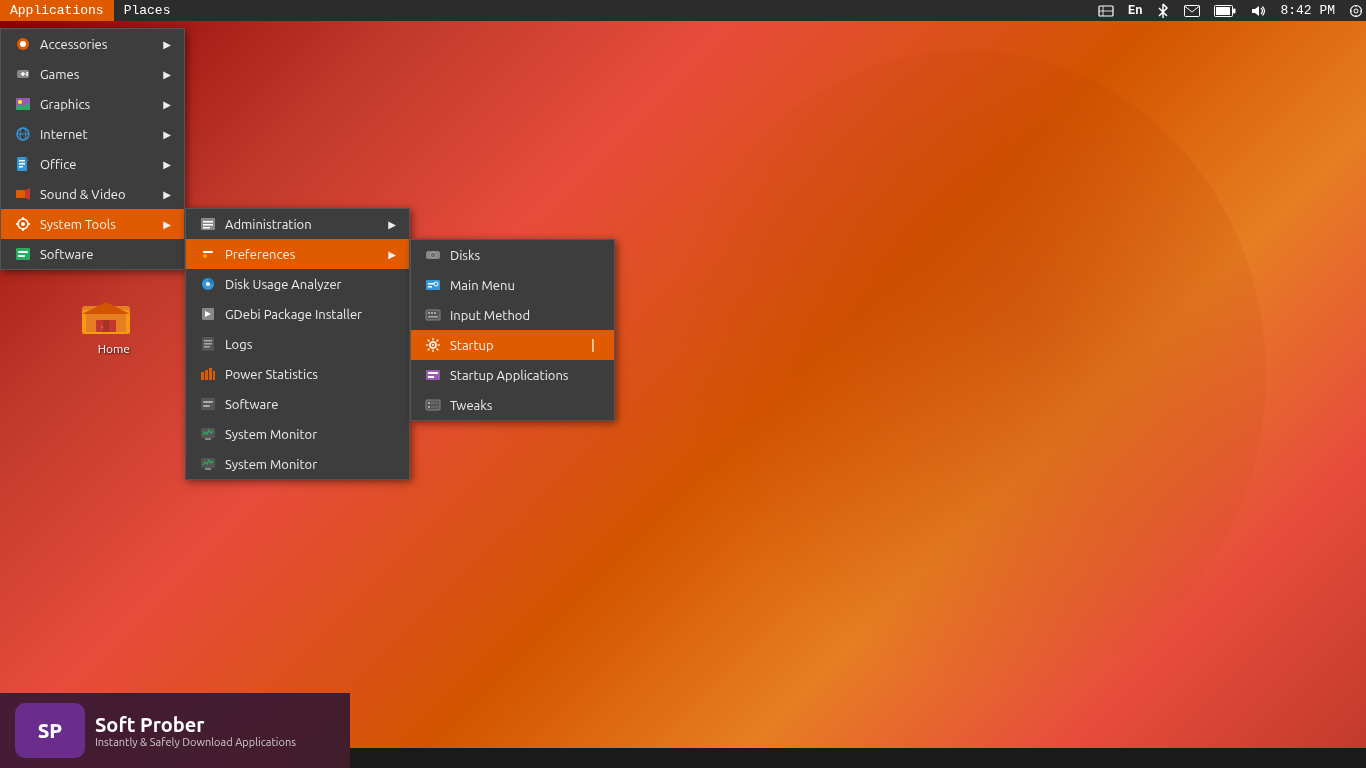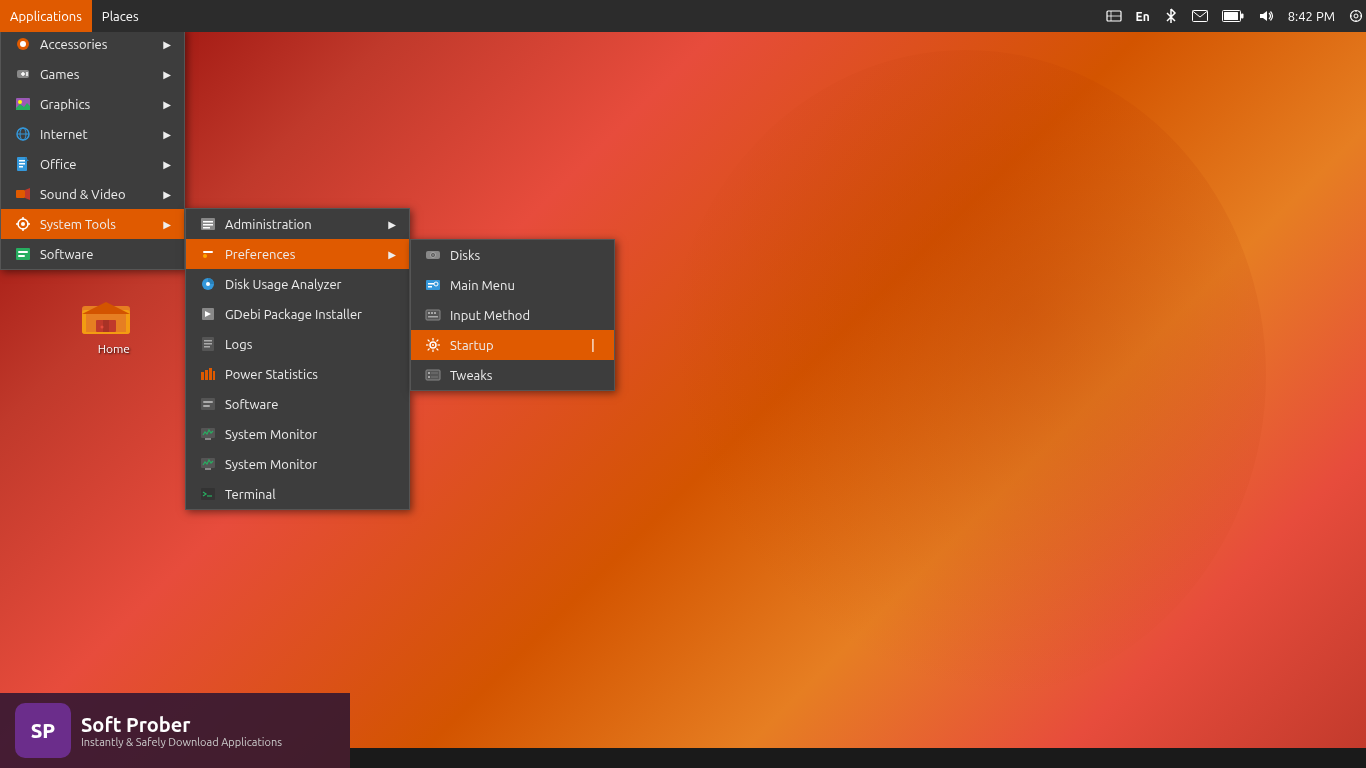--- a/index.html
+++ b/index.html
@@ -32,25 +32,26 @@
       background: radial-gradient(ellipse at 60% 40%, rgba(180,50,0,0.3) 0%, transparent 70%);
       border-radius: 50% 50% 50% 50%;
     }
 
     
     .topbar {
       position: absolute;
       top: 0;
       left: 0;
       width: 100%;
-      height: 32px;
+      height: 21px;
       background: #2c2c2c;
       display: flex;
       align-items: center;
       z-index: 1000;
+      font-family: Liberation Mono, monospace;
     }
 
     .topbar-left {
       display: flex;
       align-items: center;
       height: 100%;
     }
 
     .topbar-menu-item {
       padding: 0 10px;
@@ -188,21 +189,21 @@
       height: 75px;
       background: rgba(40, 20, 50, 0.85);
       display: flex;
       align-items: center;
       gap: 10px;
       padding: 10px 15px;
       z-index: 500;
     }
 
     .watermark-logo {
-      width: 56px;
+      width: 70px;
       height: 55px;
       background: #6B2D8B;
       border-radius: 10px;
       display: flex;
       align-items: center;
       justify-content: center;
       flex-shrink: 0;
       font-size: 18px;
       font-weight: bold;
       color: white;
@@ -510,30 +511,20 @@
       <span class="menu-icon">
         <svg width="16" height="16" viewBox="0 0 16 16">
             <rect x="1" y="2" width="14" height="10" rx="1" fill="#555"></rect>
             <polyline points="3,9 5,6 7,8 9,4 11,7 13,5" stroke="#27ae60" stroke-width="1.2" fill="none"></polyline>
             <rect x="5" y="12" width="6" height="2" fill="#888"></rect>
           </svg>
       </span>
       <span>System Monitor</span>
     </div>
 
-    <div class="menu-item">
-      <span class="menu-icon">
-        <svg width="16" height="16" viewBox="0 0 16 16">
-            <rect x="1" y="2" width="14" height="12" rx="1" fill="#333"></rect>
-            <path d="M3 6 L6 8 L3 10" stroke="#27ae60" stroke-width="1.2" fill="none"></path>
-            <line x1="7" y1="10" x2="12" y2="10" stroke="#27ae60" stroke-width="1.2"></line>
-          </svg>
-      </span>
-      <span>Terminal</span>
-    </div>
 
   </div>
 
   <div class="app-menu-l3" style="top: 239px; left: 410px;">
 
     <div class="menu-item">
       <span class="menu-icon">
         <svg width="16" height="16" viewBox="0 0 16 16">
             <rect x="1" y="4" width="14" height="8" rx="2" fill="#888"></rect>
             <circle cx="8" cy="8" r="2.5" stroke="#aaa" stroke-width="1" fill="#555"></circle>
@@ -583,20 +574,30 @@
               <line x1="13.3" y1="2.7" x2="11.5" y2="4.5"></line>
               <line x1="4.5" y1="11.5" x2="2.7" y2="13.3"></line>
             </g>
           </svg>
       </span>
       <span>Startup</span>
 
       <span style="margin-left:auto; color: white; font-size:11px;">▏</span>
     </div>
 
+    <div class="menu-item">
+      <span class="menu-icon">
+        <svg width="16" height="16" viewBox="0 0 16 16">
+            <rect x="1" y="3" width="14" height="10" rx="1" fill="#9b59b6"></rect>
+            <rect x="3" y="5" width="10" height="2" rx="0.5" fill="white"></rect>
+            <rect x="3" y="9" width="6" height="2" rx="0.5" fill="white"></rect>
+          </svg>
+      </span>
+      <span>Startup Applications</span>
+    </div>
 
     <div class="menu-item">
       <span class="menu-icon">
         <svg width="16" height="16" viewBox="0 0 16 16">
             <rect x="1" y="3" width="14" height="10" rx="1" fill="#555" stroke="#888" stroke-width="1"></rect>
             <rect x="3" y="5" width="2" height="2" rx="0.3" fill="#aaa"></rect>
             <rect x="3" y="9" width="2" height="2" rx="0.3" fill="#aaa"></rect>
             <rect x="6" y="5" width="7" height="2" rx="0.3" fill="#666"></rect>
             <rect x="6" y="9" width="7" height="2" rx="0.3" fill="#666"></rect>
           </svg>

